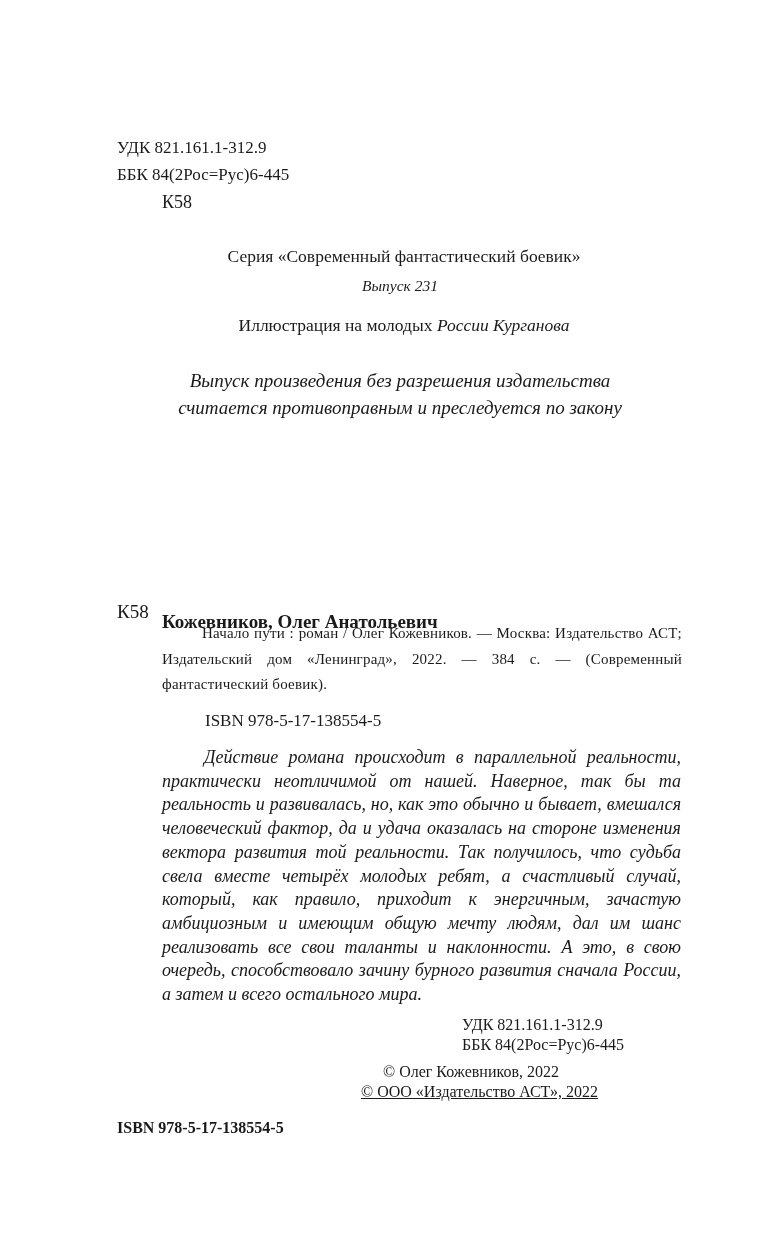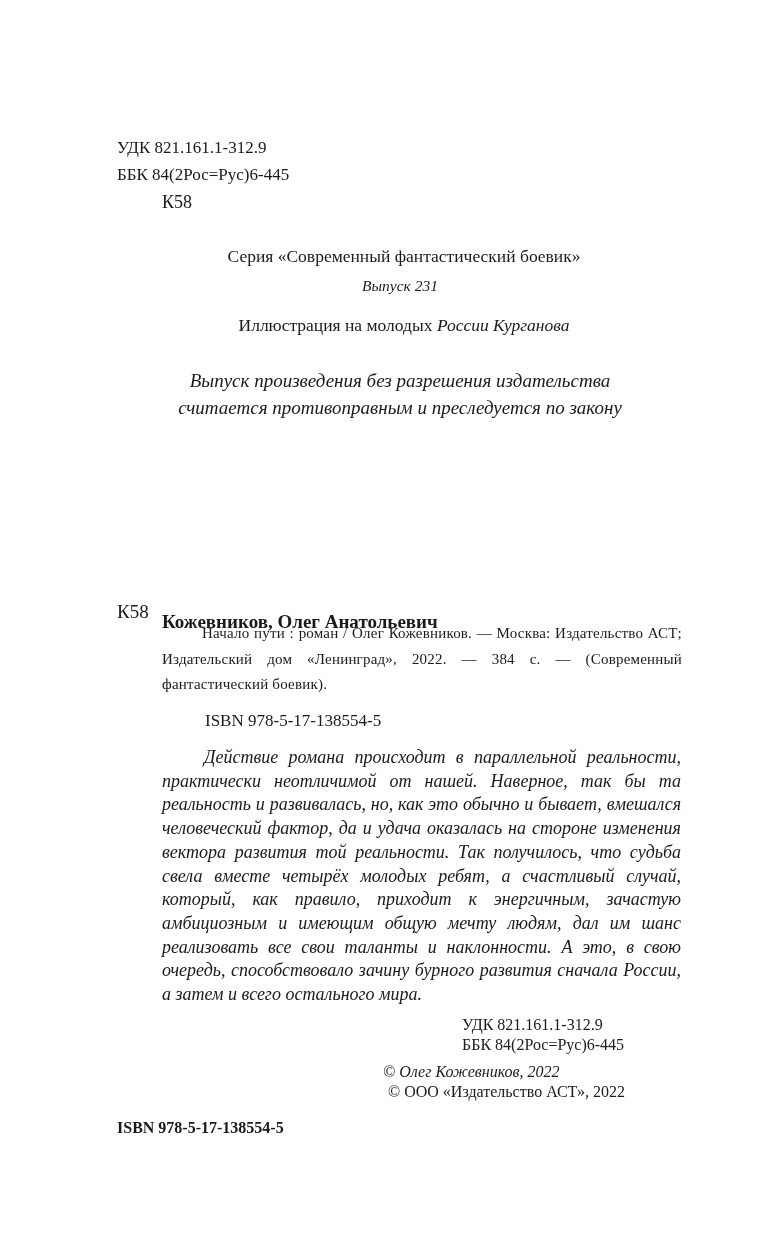--- a/index.html
+++ b/index.html
@@ -61,22 +61,22 @@
       line-height: 23.7px;
       text-align: justify;
       text-indent: 42px;
       white-space: normal;
       font-style: italic;
     }
 
     
     #udk-bot   { left: 462px; top: 1016px; font-size: 16px; }
     #bbk-bot   { left: 462px; top: 1036px; font-size: 16px; }
-    #copy1     { left: 383px; top: 1063px; font-size: 16px; font-style: italic; }
-    #copy2     { left: 388px; top: 1083px; font-size: 16px; }
+    #copy1     { left: 383px; top: 1063px; font-size: 16px; }
+    #copy2     { left: 361px; top: 1083px; font-size: 16px; text-decoration: underline; }
     #isbn-bot  { left: 117px; top: 1083px; font-size: 16px; }
   </style>
 </head>
 <body>
 
 <div id="udk-top" class="abs">УДК 821.161.1-312.9</div>
 <div id="bbk-top" class="abs">ББК 84(2Рос=Рус)6-445</div>
 <div id="k58-top" class="abs">К58</div>
 
 <div id="series" class="abs center">Серия «Современный фантастический боевик»</div>

